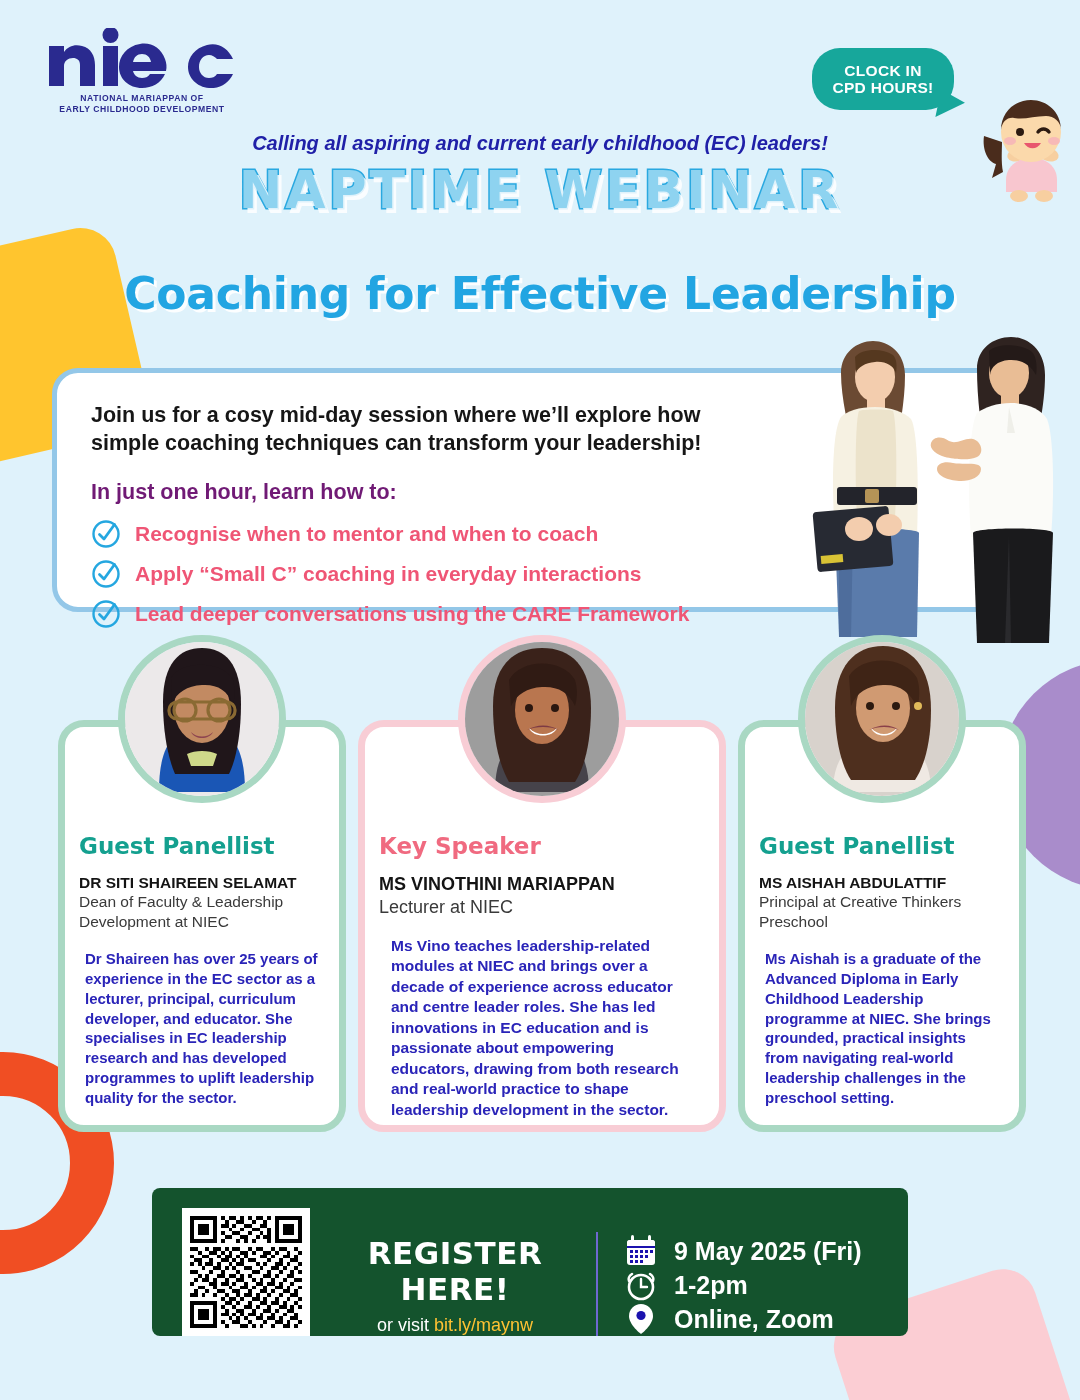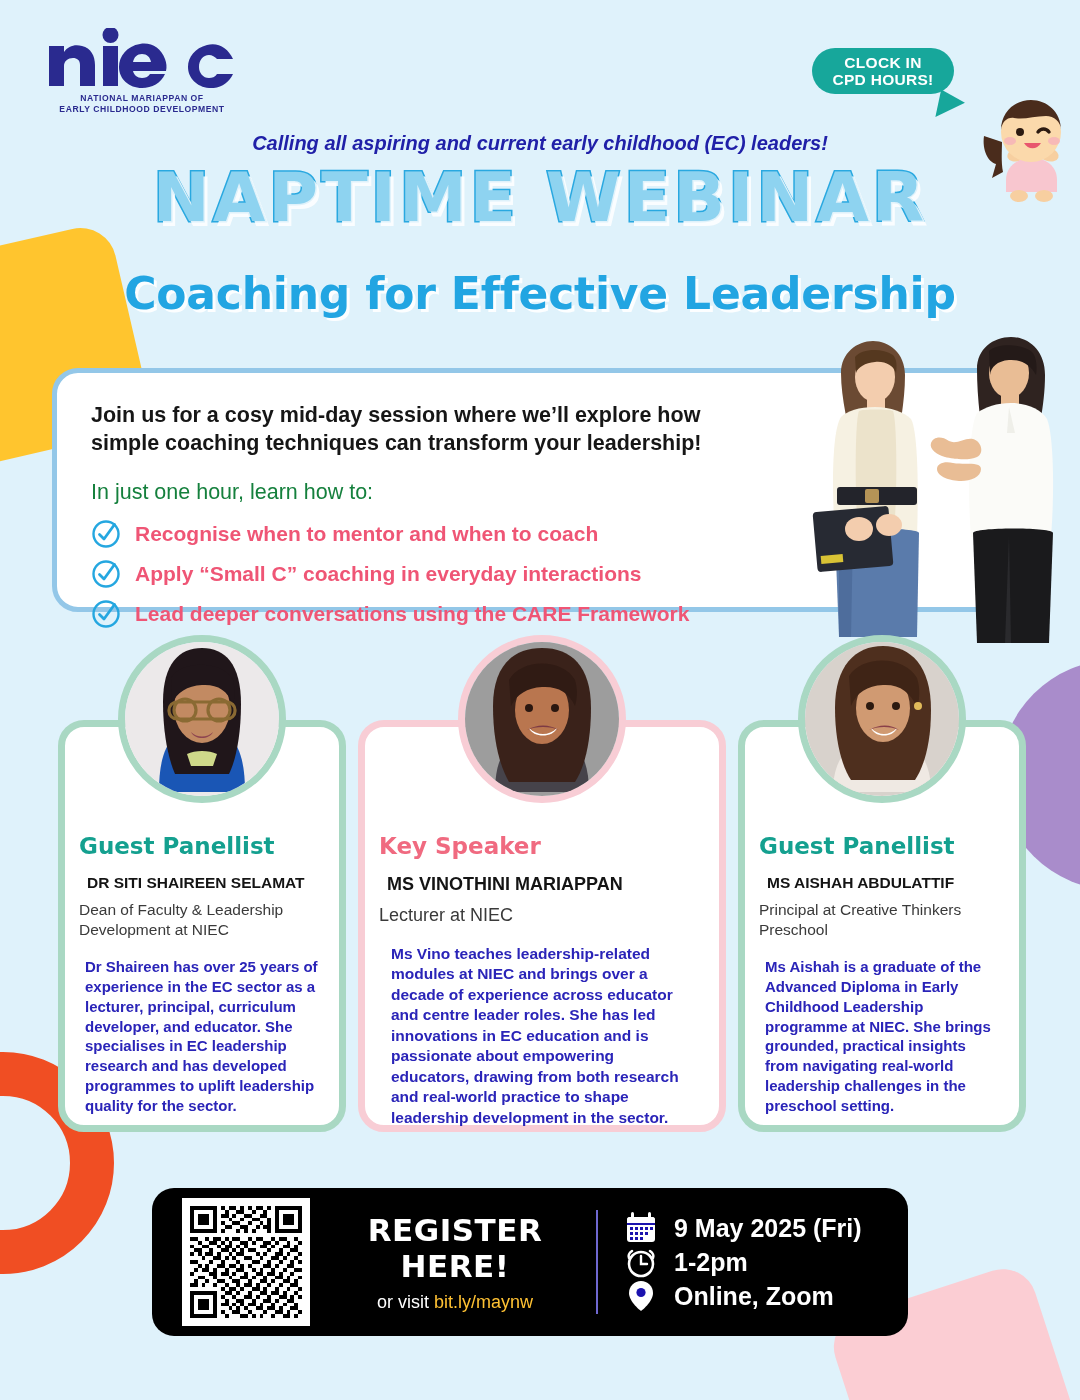--- a/index.html
+++ b/index.html
@@ -34,21 +34,21 @@
   .logo{position:absolute;left:47px;top:28px;width:190px;}
   .logo-mark{display:block;}
   .logo-sub{
     margin-top:5px;color:#2a2a8f;font-weight:bold;
     font-size:8.6px;letter-spacing:.55px;line-height:1.28;text-align:center;
     font-family:"Liberation Sans",sans-serif;
   }
 
   
   .cpd-bubble{
-    position:absolute;left:812px;top:48px;width:142px;height:46px;
+    position:absolute;left:812px;top:48px;width:142px;height:62px;
     background:#17a79b;border-radius:28px;display:flex;align-items:center;
     justify-content:center;text-align:center;
   }
   .cpd-bubble span{
     color:#fff;font-weight:bold;font-size:15.5px;line-height:1.12;
     letter-spacing:.3px;
   }
   .cpd-tail{
     position:absolute;left:938px;top:92px;width:0;height:0;
     border-left:26px solid #17a79b;border-top:8px solid transparent;
@@ -56,21 +56,21 @@
   }
   .mascot{position:absolute;left:962px;top:92px;}
 
   
   .tagline{
     position:absolute;left:0;right:0;top:132px;text-align:center;
     color:#2020a8;font-style:italic;font-weight:bold;font-size:20px;
   }
   .title-main{
     position:absolute;left:0;right:0;top:164px;text-align:center;
-    font-size:68px;font-weight:bold;letter-spacing:3px;
+    font-size:52px;font-weight:bold;letter-spacing:3px;
     color:#8ed3f0;-webkit-text-stroke:3px #29a8e0;
     paint-order:stroke fill;
     text-shadow:4px 5px 0 rgba(255,255,255,.85);
     font-family:"DejaVu Sans",sans-serif;
     line-height:1;
   }
   .title-sub{
     position:absolute;left:0;right:0;top:268px;text-align:center;
     font-size:44px;font-weight:bold;color:#22a5e2;letter-spacing:-.2px;
     text-shadow:3px 3px 0 rgba(255,255,255,.9);
@@ -82,21 +82,21 @@
     position:absolute;left:52px;top:368px;width:966px;height:244px;
     background:#fff;border:5px solid #93c7e8;border-radius:26px;
     box-sizing:border-box;
   }
   .intro-inner{padding:28px 34px 0 34px;width:640px;}
   .intro-lead{
     color:#161616;font-weight:bold;font-size:21.5px;line-height:1.32;
     margin:0 0 22px 0;
   }
   .intro-learn{
-    color:#15803d;font-weight:normal;font-size:21.5px;margin:0 0 14px 0;
+    color:#701a75;font-weight:bold;font-size:21.5px;margin:0 0 14px 0;
   }
   .bullets{list-style:none;margin:0;padding:0;}
   .bullets li{
     display:flex;align-items:center;gap:14px;margin-bottom:10px;
   }
   .bullets .btext{
     color:#ef5575;font-weight:bold;font-size:21px;line-height:1.2;
   }
   .photo-pair{position:absolute;left:744px;top:-36px;}
 
@@ -115,32 +115,32 @@
     width:168px;height:168px;border-radius:50%;overflow:hidden;
     box-sizing:border-box;
   }
   .avatar.green{border:7px solid #a9d8c3;}
   .avatar.pink{border:7px solid #f8cdd5;}
 
   .card-body{padding:106px 14px 0 14px;}
   .role{font-size:23px;font-weight:bold;margin:0 0 14px 0;font-family:"DejaVu Sans",sans-serif;}
   .role.green{color:#14a08f;}
   .role.pink{color:#f06a80;}
-  .sp-name{font-size:15.5px;font-weight:bold;color:#141414;margin:8px;line-height:1.25;}
+  .sp-name{font-size:15.5px;font-weight:bold;color:#141414;margin:0;line-height:1.25;}
   .sp-title{font-size:15.5px;color:#3a3a3a;margin:0 0 18px 0;line-height:1.25;}
   .sp-bio{font-size:15px;font-weight:bold;color:#2a24b8;line-height:1.32;margin:0;padding:0 6px;}
   .card.c2 .sp-name{font-size:18px;}
   .card.c2 .sp-title{font-size:18px;}
   .card.c2 .sp-bio{font-size:15.5px;padding:0 12px;}
 
   
   .banner{
     position:absolute;left:152px;top:1188px;width:756px;height:148px;
-    background:#000000;border-radius:22px;box-sizing:border-box;
-    display:flex;align-items:center;
+    background:#14532d;border-radius:8px;box-sizing:border-box;
+    display:flex;align-items:flex-end;
   }
   .qr{
     width:128px;height:128px;background:#fff;margin-left:30px;
     display:flex;align-items:center;justify-content:center;flex:none;
   }
   .reg-text{flex:none;width:270px;text-align:center;margin-left:10px;}
   .reg-title{
     color:#fff;font-weight:bold;font-size:31px;letter-spacing:.5px;
     font-family:"DejaVu Sans",sans-serif;margin:0 0 8px 0;
   }

